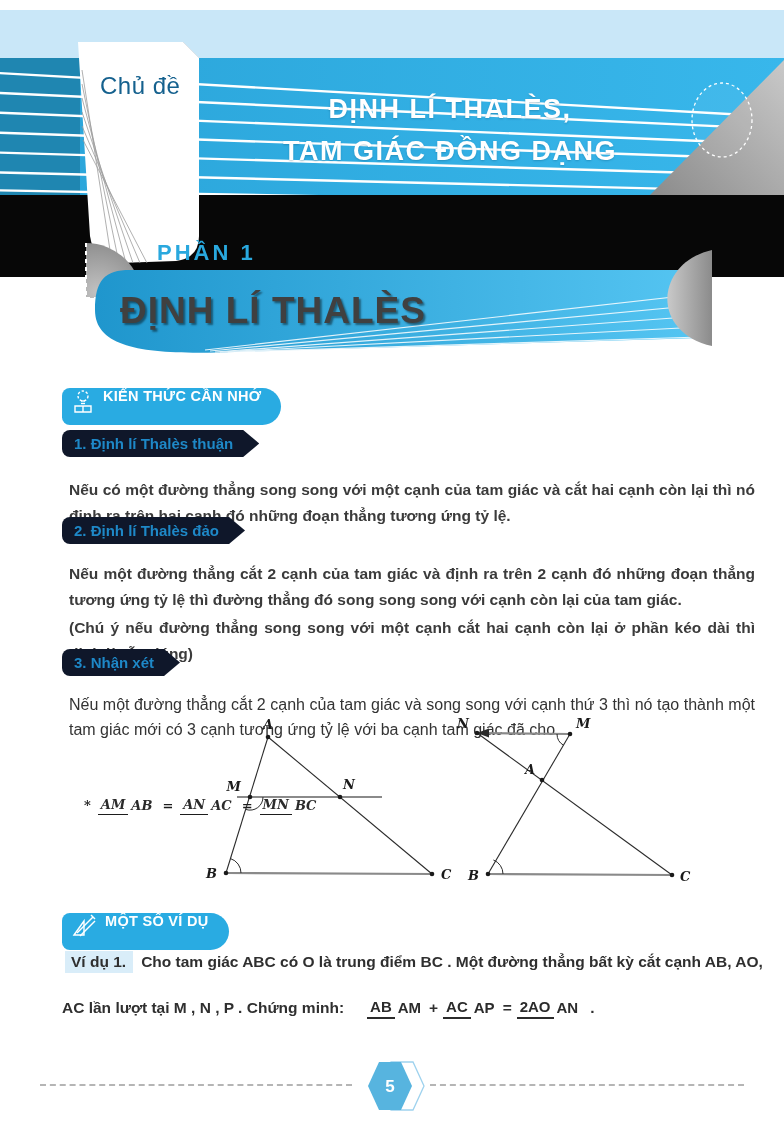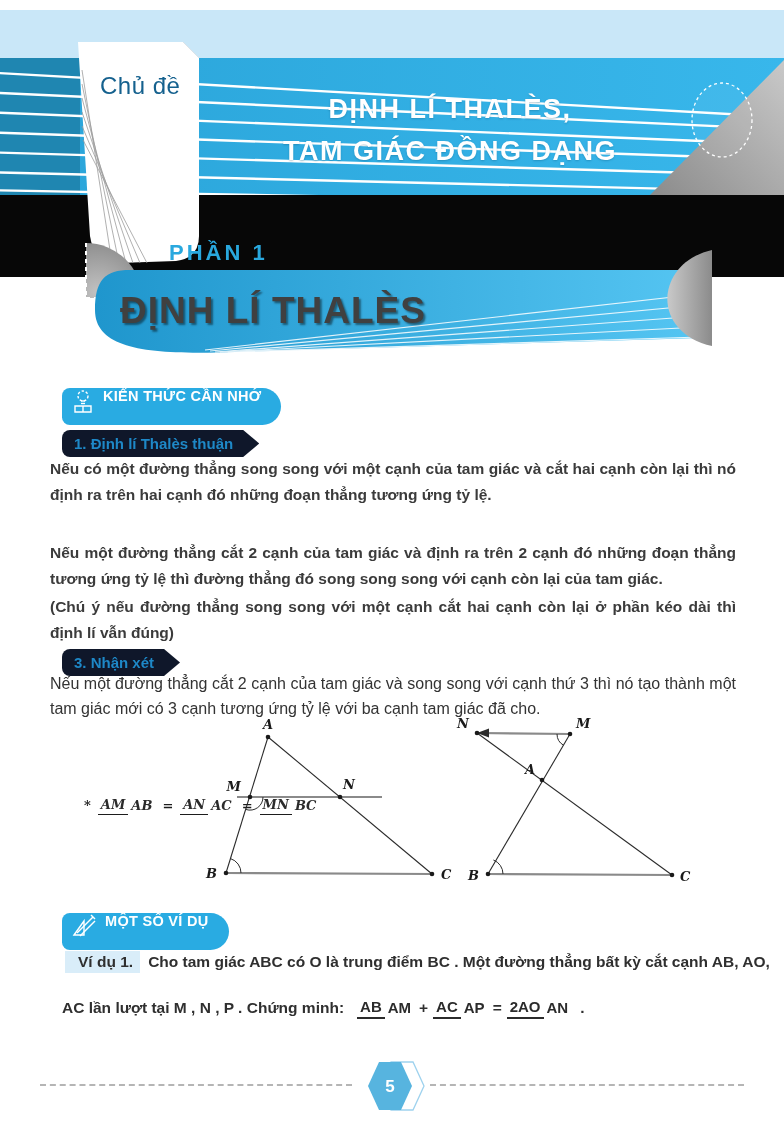--- a/index.html
+++ b/index.html
@@ -17,21 +17,20 @@
     letter-spacing:.5px;
   }
   .main-title {
     left:230px; top:88px; width:440px; text-align:center;
     color:#fff; font-size:27px; font-weight:700; letter-spacing:1.5px;
     line-height:42px; text-shadow:0 1px 2px rgba(0,60,90,.25);
   }
   .part-label {
     left:157px; top:240px; color:#29A8DE; font-size:22px; font-weight:700;
     letter-spacing:3px;
-    margin-left:12px;
   }
   .banner-title {
     left:120px; top:290px; width:540px; text-align:left;
     color:#404040; font-size:37px; font-weight:700; letter-spacing:1px;
     text-shadow:2px 2px 2px rgba(0,0,0,.45);
   }
 
   
   .badge-main {
     display:flex; align-items:flex-start; gap:8px;
@@ -42,42 +41,42 @@
   .badge-main svg { display:block; }
   .badge-sub {
     background:#0f172a; color:#1E88C7; font-weight:700; font-size:15px;
     height:27px; line-height:27px; padding:0 26px 0 12px;
     border-radius:8px 0 0 8px;
     clip-path:polygon(0 0, calc(100% - 16px) 0, 100% 50%, calc(100% - 16px) 100%, 0 100%);
   }
 
   
   .para {
-    left:50px; width:686px; color:#3B3B3B; font-size:15.5px;
-    line-height:26px; font-weight:700; text-align:justify;
+    left:69px; width:686px; color:#3B3B3B; font-size:15.5px;
+    line-height:26px; font-weight:700; text-align:justify;margin-top:21px;
   }
   .para.regular { font-weight:400; font-size:16px; line-height:25px; color:#333; }
 
   
   .frx { display:inline-flex; align-items:center;
          font-weight:700; font-size:15px; line-height:1.3; margin:0 5px; color:#2B2B2B;}
   .frx .n { border-bottom:2px solid #2B2B2B; padding:0 3px; }
   .frx .d { padding:0 3px; }
 
   .formula {
     left:84px; top:797px; display:flex; align-items:center; gap:5px;
     font-family:"DejaVu Serif", serif; font-style:italic; font-weight:700;
     font-size:13px; color:#1d1d1d;
   }
   .formula .frx { font-size:13px; margin:0 2px; }
   .formula .frx .n { border-bottom:1.4px solid #1d1d1d; }
 
   
   .vd-line { color:#2F2F2F; font-weight:700; font-size:15.5px; }
-  .vd-label { background:#D9EDF9; padding:2px 7px 3px 13px; margin-right:8px; color:#2F2F2F; }
+  .vd-label { background:#D9EDF9; padding:2px 7px 3px 6px; margin-right:8px; color:#2F2F2F; }
   .vd-row { display:flex; align-items:center; }
 
   
   .dash { border-top:2px dashed #B5B5B5; height:0; }
 
   svg text.dlabel {
     font-family:"DejaVu Serif", serif; font-style:italic; font-weight:700;
     font-size:13px; fill:#1a1a1a;
   }
 </style>
@@ -182,20 +181,21 @@
         <path d="M4,18 L20,18 L20,24 L4,24 Z"></path>
         <line x1="12" y1="18" x2="12" y2="24"></line>
       </svg>
     </span>
     <span>KIẾN THỨC CẦN NHỚ</span>
   </div>
 
   <div class="abs badge-sub" style="left:62px;top:430px">1. Định lí Thalès thuận</div>
   <div class="abs para" style="top:456px">Nếu có một đường thẳng song song với một cạnh của tam giác và cắt hai cạnh còn lại thì nó định ra trên hai cạnh đó những đoạn thẳng tương ứng tỷ lệ.</div>
 
+  <div class="abs badge-sub" style="left:62px;top:517px">2. Định lí Thalès đảo</div>
   <div class="abs para" style="top:540px">Nếu một đường thẳng cắt 2 cạnh của tam giác và định ra trên 2 cạnh đó những đoạn thẳng tương ứng tỷ lệ thì đường thẳng đó song song song với cạnh còn lại của tam giác.</div>
   <div class="abs para" style="top:594px">(Chú ý nếu đường thẳng song song với một cạnh cắt hai cạnh còn lại ở phần kéo dài thì định lí vẫn đúng)</div>
 
   <div class="abs badge-sub" style="left:62px;top:649px">3. Nhận xét</div>
   <div class="abs para regular" style="top:671px">Nếu một đường thẳng cắt 2 cạnh của tam giác và song song với cạnh thứ 3 thì nó tạo thành một tam giác mới có 3 cạnh tương ứng tỷ lệ với ba cạnh tam giác đã cho.</div>
 
   <svg class="abs" style="left:60px;top:712px" width="700" height="200" viewBox="0 0 700 200">
 
     <g>
       <line x1="177" y1="85" x2="322" y2="85" stroke="#8a8a8a" stroke-width="2.2"></line>
@@ -269,21 +269,21 @@
       </svg>
     </span>
     <span>MỘT SỐ VÍ DỤ</span>
   </div>
 
   <div class="abs vd-line" style="left:65px;top:953px;width:706px">
     <span class="vd-label">Ví dụ 1.</span><span>Cho tam giác ABC  có O là trung điểm BC . Một đường thẳng bất kỳ cắt cạnh AB, AO,</span>
   </div>
 
   <div class="abs vd-line vd-row" style="left:62px;top:980px;height:56px">
-    <span style="margin-right:8px">AC lần lượt tại M , N , P . Chứng minh:</span>
+    <span style="margin-right:18px">AC lần lượt tại M , N , P . Chứng minh:</span>
     <span class="frx">
       <span class="n">AB</span>
       <span class="d">AM</span>
     </span>
     <span>+</span>
     <span class="frx">
       <span class="n">AC</span>
       <span class="d">AP</span>
     </span>
     <span>=</span>

